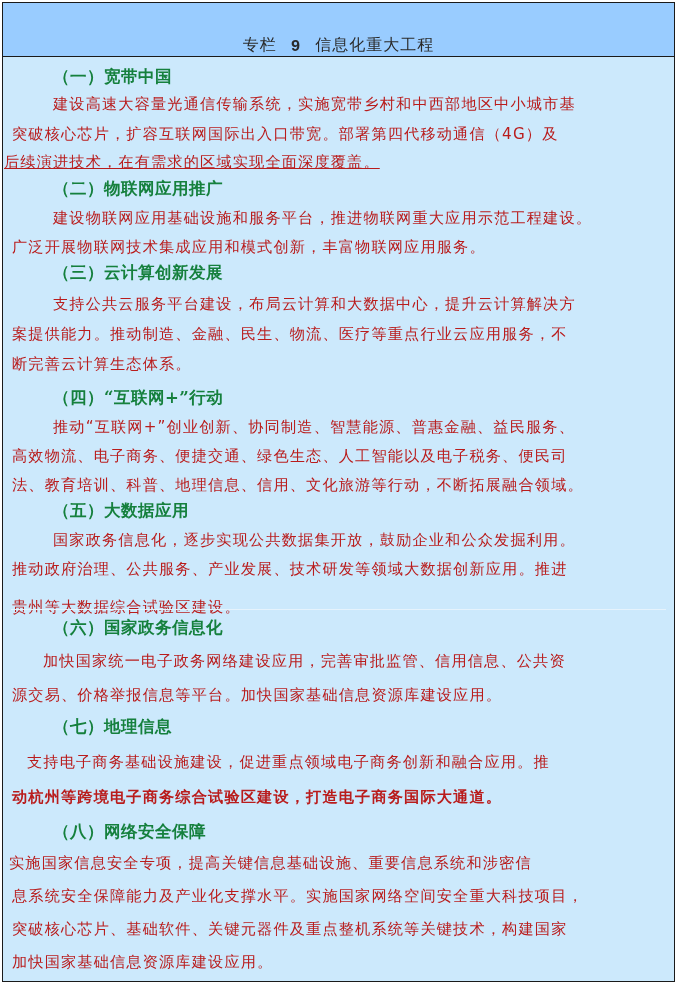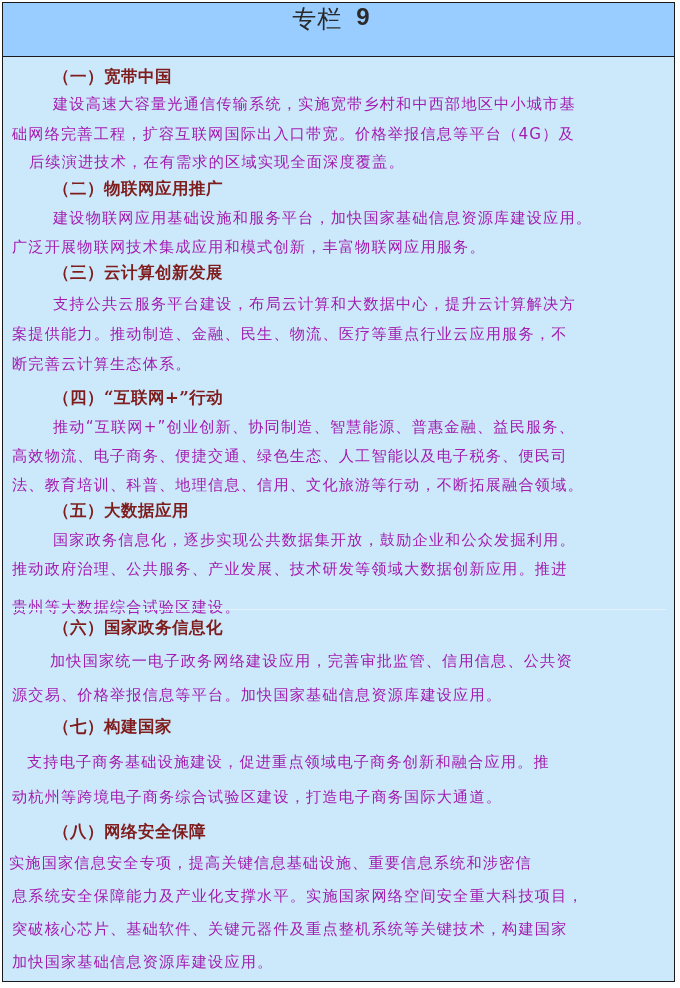--- a/index.html
+++ b/index.html
@@ -23,105 +23,106 @@
       height: 980px;
       border: 1.5px solid #1a1a1a;
       box-sizing: border-box;
       background: #cce9fc;
     }
     .panel-header {
       height: 53px;
       background: #99ccff;
       border-bottom: 1.5px solid #1a1a1a;
       display: flex;
-      align-items: flex-start;
+      align-items: flex-end;
       justify-content: center;
-      font-family: Liberation Sans, sans-serif;
-      font-size: 24px;
+      font-family: Liberation Mono, monospace;
+      font-size: 16px;
       color: #2a2a2a;
       letter-spacing: 1px;
     }
     .panel-header .num {
       font-weight: bold;
       margin: 0 14px;
     }
     .panel-body {
       position: relative;
       padding: 0;
     }
     .section-heading {
       position: absolute;
       left: 50px;
       font-family: "DejaVu Serif", "Liberation Serif", serif;
       font-weight: bold;
       font-size: 16.5px;
-      color: #7f1d1d;
+      color: #15803d;
       white-space: nowrap;
       letter-spacing: 0.5px;
     }
     .line {
       position: absolute;
       font-family: "DejaVu Sans", "Liberation Sans", sans-serif;
       font-size: 15.2px;
-      color: #a21caf;
+      color: #b91c1c;
       white-space: nowrap;
       letter-spacing: 1.15px;
     }
     .divider {
       position: absolute;
       left: 8px;
       right: 8px;
       height: 1px;
       background: #e6f3fc;
     }
   </style>
 </head>
 <body>
 
 <div class="panel">
   <div class="panel-header">
     <span>专栏</span>
     <span class="num">9</span>
+    <span>信息化重大工程</span>
   </div>
 
   <div class="panel-body">
 
     <div class="section-heading" style="top:9px;">（一）宽带中国</div>
     <div class="line" style="left:50px; top:37px;">建设高速大容量光通信传输系统，实施宽带乡村和中西部地区中小城市基</div>
-    <div class="line" style="left:9px; top:67px;">础网络完善工程，扩容互联网国际出入口带宽。价格举报信息等平台（4G）及</div>
-    <div class="line" style="left:26px; top:95px;">后续演进技术，在有需求的区域实现全面深度覆盖。</div>
+    <div class="line" style="left:9px; top:67px;">突破核心芯片，扩容互联网国际出入口带宽。部署第四代移动通信（4G）及</div>
+    <div class="line" style="left:1px; top:95px;text-decoration:underline;">后续演进技术，在有需求的区域实现全面深度覆盖。</div>
 
     <div class="section-heading" style="top:121px;">（二）物联网应用推广</div>
-    <div class="line" style="left:50px; top:151px;">建设物联网应用基础设施和服务平台，加快国家基础信息资源库建设应用。</div>
+    <div class="line" style="left:50px; top:151px;">建设物联网应用基础设施和服务平台，推进物联网重大应用示范工程建设。</div>
     <div class="line" style="left:9px; top:180px;">广泛开展物联网技术集成应用和模式创新，丰富物联网应用服务。</div>
 
     <div class="section-heading" style="top:205px;">（三）云计算创新发展</div>
     <div class="line" style="left:50px; top:237px;">支持公共云服务平台建设，布局云计算和大数据中心，提升云计算解决方</div>
     <div class="line" style="left:9px; top:267px;">案提供能力。推动制造、金融、民生、物流、医疗等重点行业云应用服务，不</div>
     <div class="line" style="left:9px; top:297px;">断完善云计算生态体系。</div>
 
     <div class="section-heading" style="top:330px;">（四）“互联网+”行动</div>
     <div class="line" style="left:50px; top:360px;">推动“互联网+”创业创新、协同制造、智慧能源、普惠金融、益民服务、</div>
     <div class="line" style="left:9px; top:389px;">高效物流、电子商务、便捷交通、绿色生态、人工智能以及电子税务、便民司</div>
     <div class="line" style="left:9px; top:418px;">法、教育培训、科普、地理信息、信用、文化旅游等行动，不断拓展融合领域。</div>
 
     <div class="section-heading" style="top:443px;">（五）大数据应用</div>
     <div class="line" style="left:50px; top:473px;">国家政务信息化，逐步实现公共数据集开放，鼓励企业和公众发掘利用。</div>
     <div class="line" style="left:9px; top:502px;">推动政府治理、公共服务、产业发展、技术研发等领域大数据创新应用。推进</div>
     <div class="line" style="left:9px; top:540px;">贵州等大数据综合试验区建设。</div>
 
     <div class="divider" style="top:552px;"></div>
 
     <div class="section-heading" style="top:560px;">（六）国家政务信息化</div>
-    <div class="line" style="left:40px; top:594px;margin-left:7px;">加快国家统一电子政务网络建设应用，完善审批监管、信用信息、公共资</div>
+    <div class="line" style="left:40px; top:594px;">加快国家统一电子政务网络建设应用，完善审批监管、信用信息、公共资</div>
     <div class="line" style="left:9px; top:628px;">源交易、价格举报信息等平台。加快国家基础信息资源库建设应用。</div>
 
-    <div class="section-heading" style="top:659px;">（七）构建国家</div>
+    <div class="section-heading" style="top:659px;">（七）地理信息</div>
     <div class="line" style="left:24px; top:695px;">支持电子商务基础设施建设，促进重点领域电子商务创新和融合应用。推</div>
-    <div class="line" style="left:9px; top:730px;">动杭州等跨境电子商务综合试验区建设，打造电子商务国际大通道。</div>
+    <div class="line" style="left:9px; top:730px;font-weight:bold;">动杭州等跨境电子商务综合试验区建设，打造电子商务国际大通道。</div>
 
     <div class="section-heading" style="top:764px;">（八）网络安全保障</div>
     <div class="line" style="left:6px; top:796px;">实施国家信息安全专项，提高关键信息基础设施、重要信息系统和涉密信</div>
     <div class="line" style="left:9px; top:829px;">息系统安全保障能力及产业化支撑水平。实施国家网络空间安全重大科技项目，</div>
     <div class="line" style="left:9px; top:862px;">突破核心芯片、基础软件、关键元器件及重点整机系统等关键技术，构建国家</div>
     <div class="line" style="left:9px; top:895px;">加快国家基础信息资源库建设应用。</div>
 
   </div>
 </div>
 

